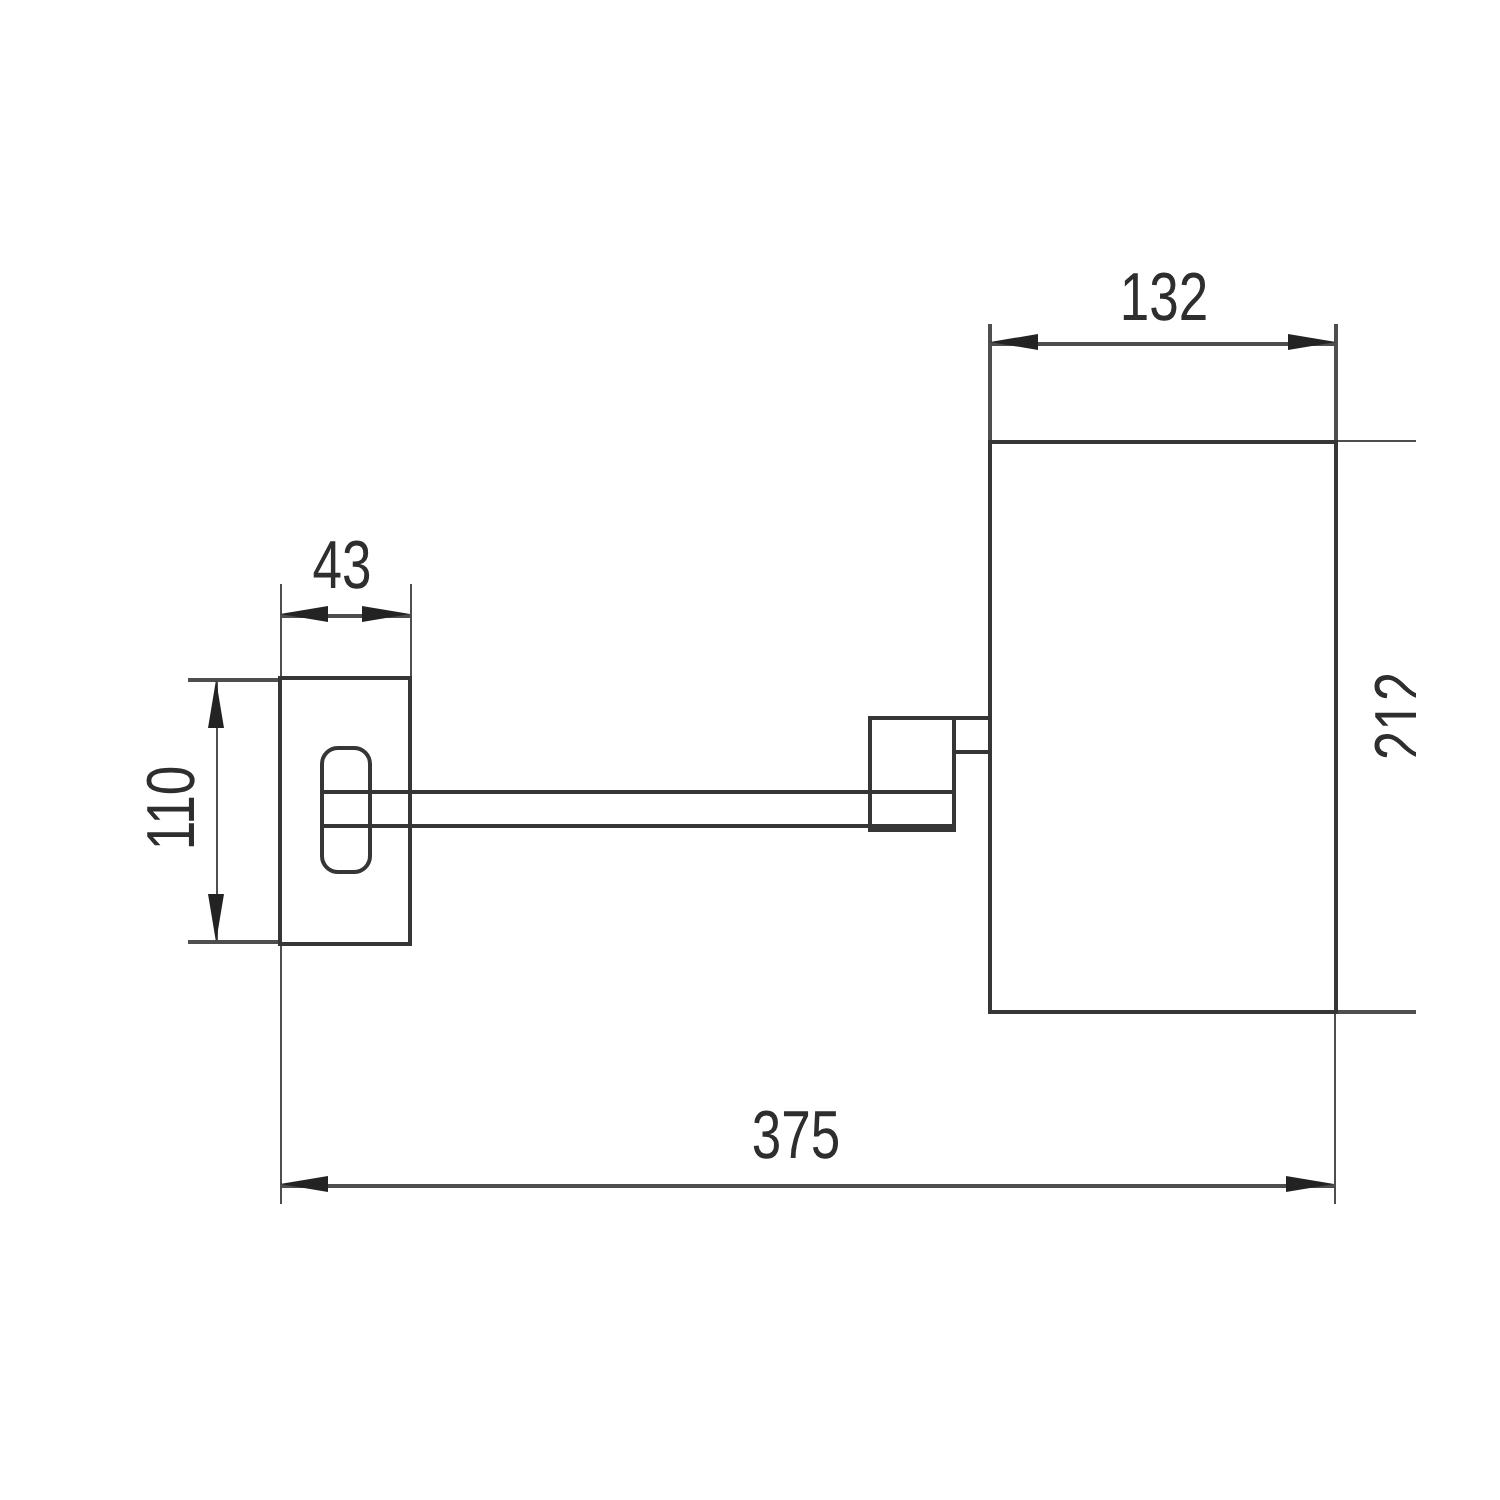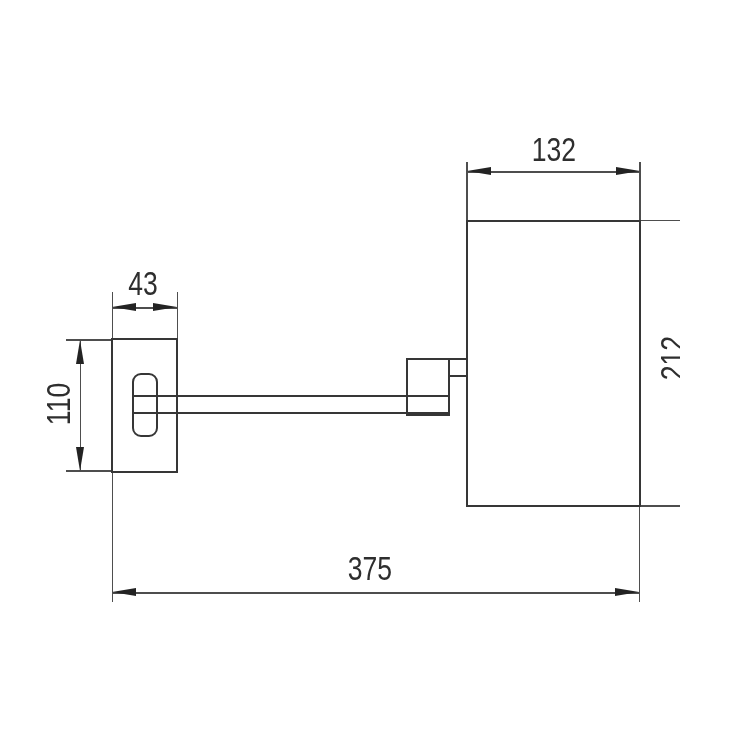--- a/index.html
+++ b/index.html
@@ -1,18 +1,18 @@
 <!DOCTYPE html>
 <html><head>
 <meta charset="utf-8">
 <style>
   html,body{margin:0;padding:0;background:#ffffff;}
   #canvas{
     position:relative;width:680px;height:750px;background:#ffffff;
-    font-family:"Liberation Sans",sans-serif;overflow:hidden;
+    font-family:"Liberation Sans",sans-serif;overflow:hidden;margin-left:28px;
   }
   
   .obj-rect{position:absolute;border:2px solid #363636;background:transparent;box-sizing:border-box;}
   .obj-h{position:absolute;height:2px;background:#363636;}
   
   .dim-h{position:absolute;height:1.5px;background:#4e4e4e;}
   .dim-v{position:absolute;width:1.5px;background:#4e4e4e;}
   
   .arr{position:absolute;width:0;height:0;}
   .arr-left {border-top:4.5px solid transparent;border-bottom:4.5px solid transparent;border-right:24px solid #232323;}

